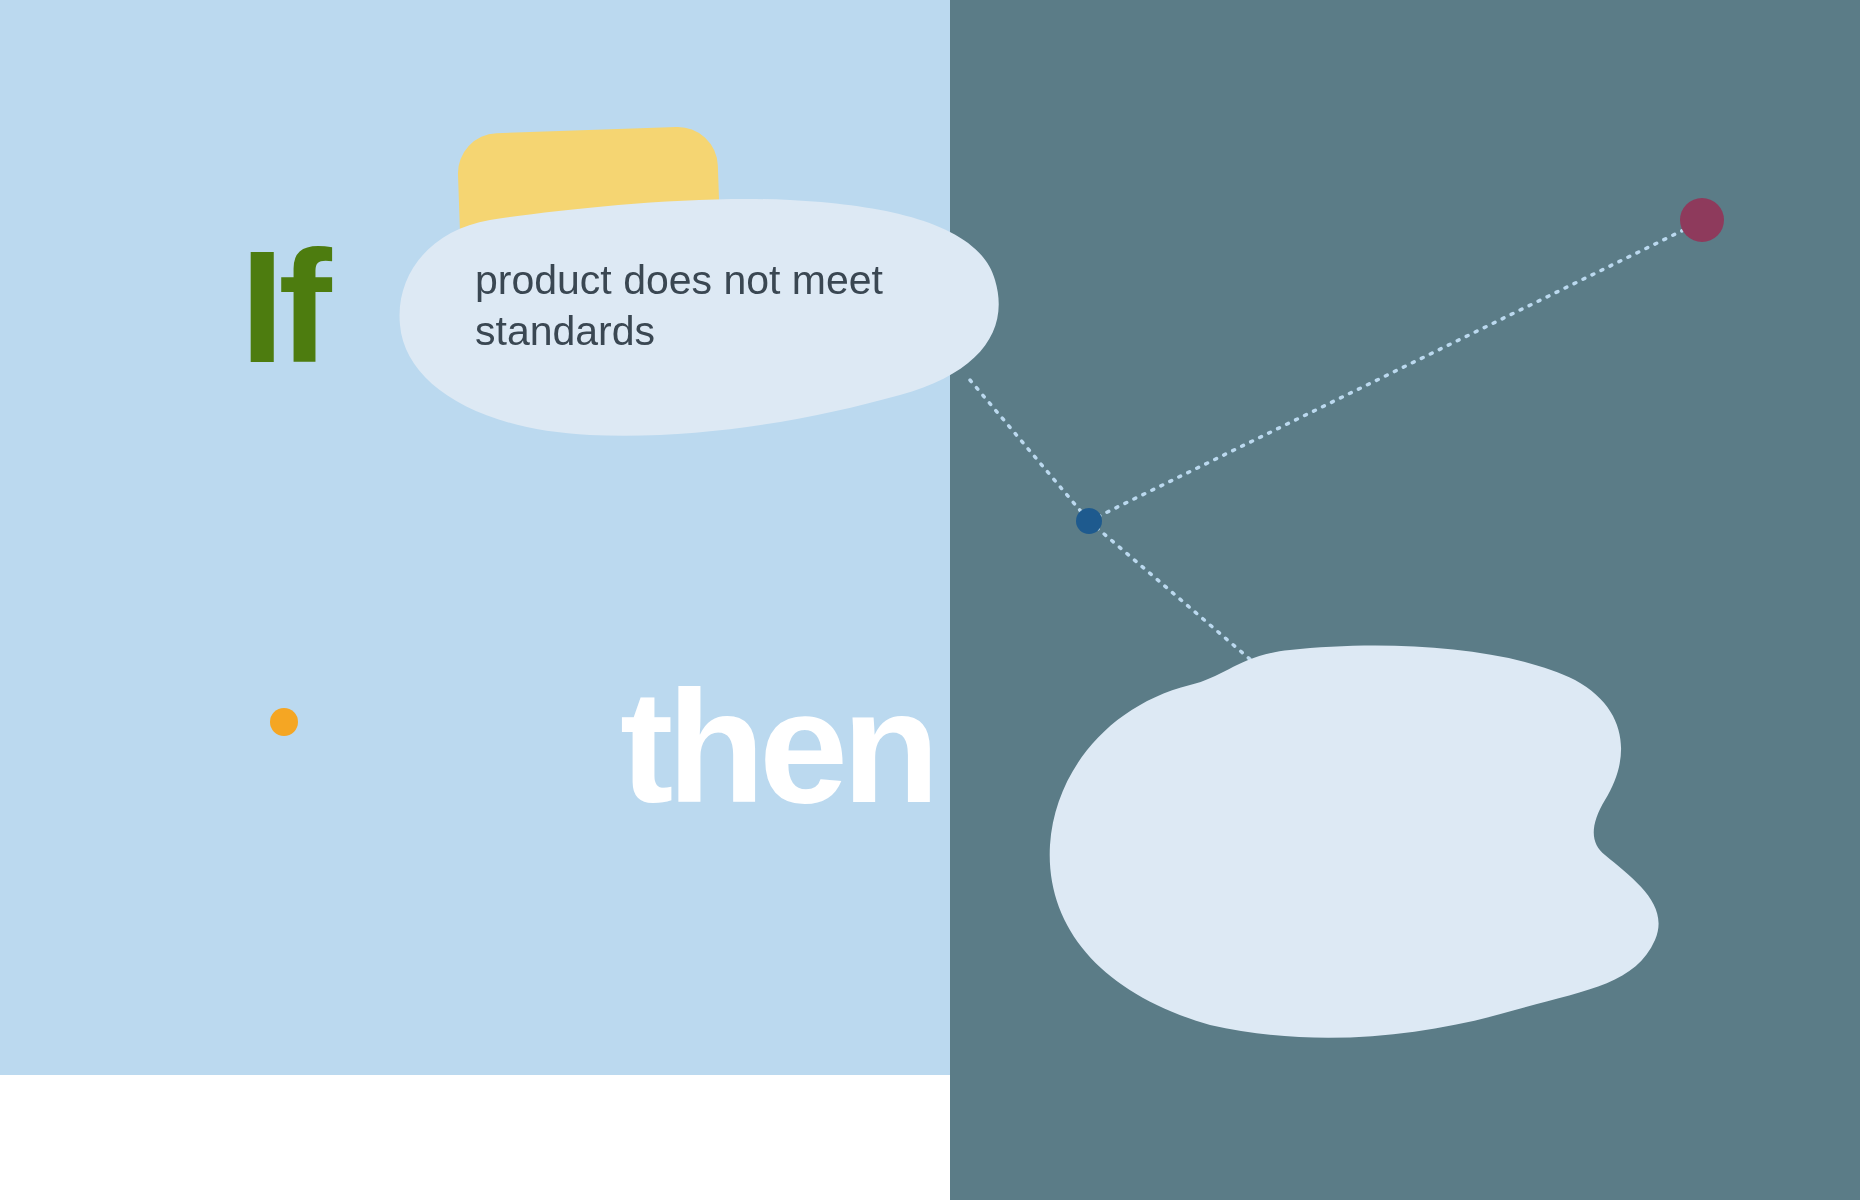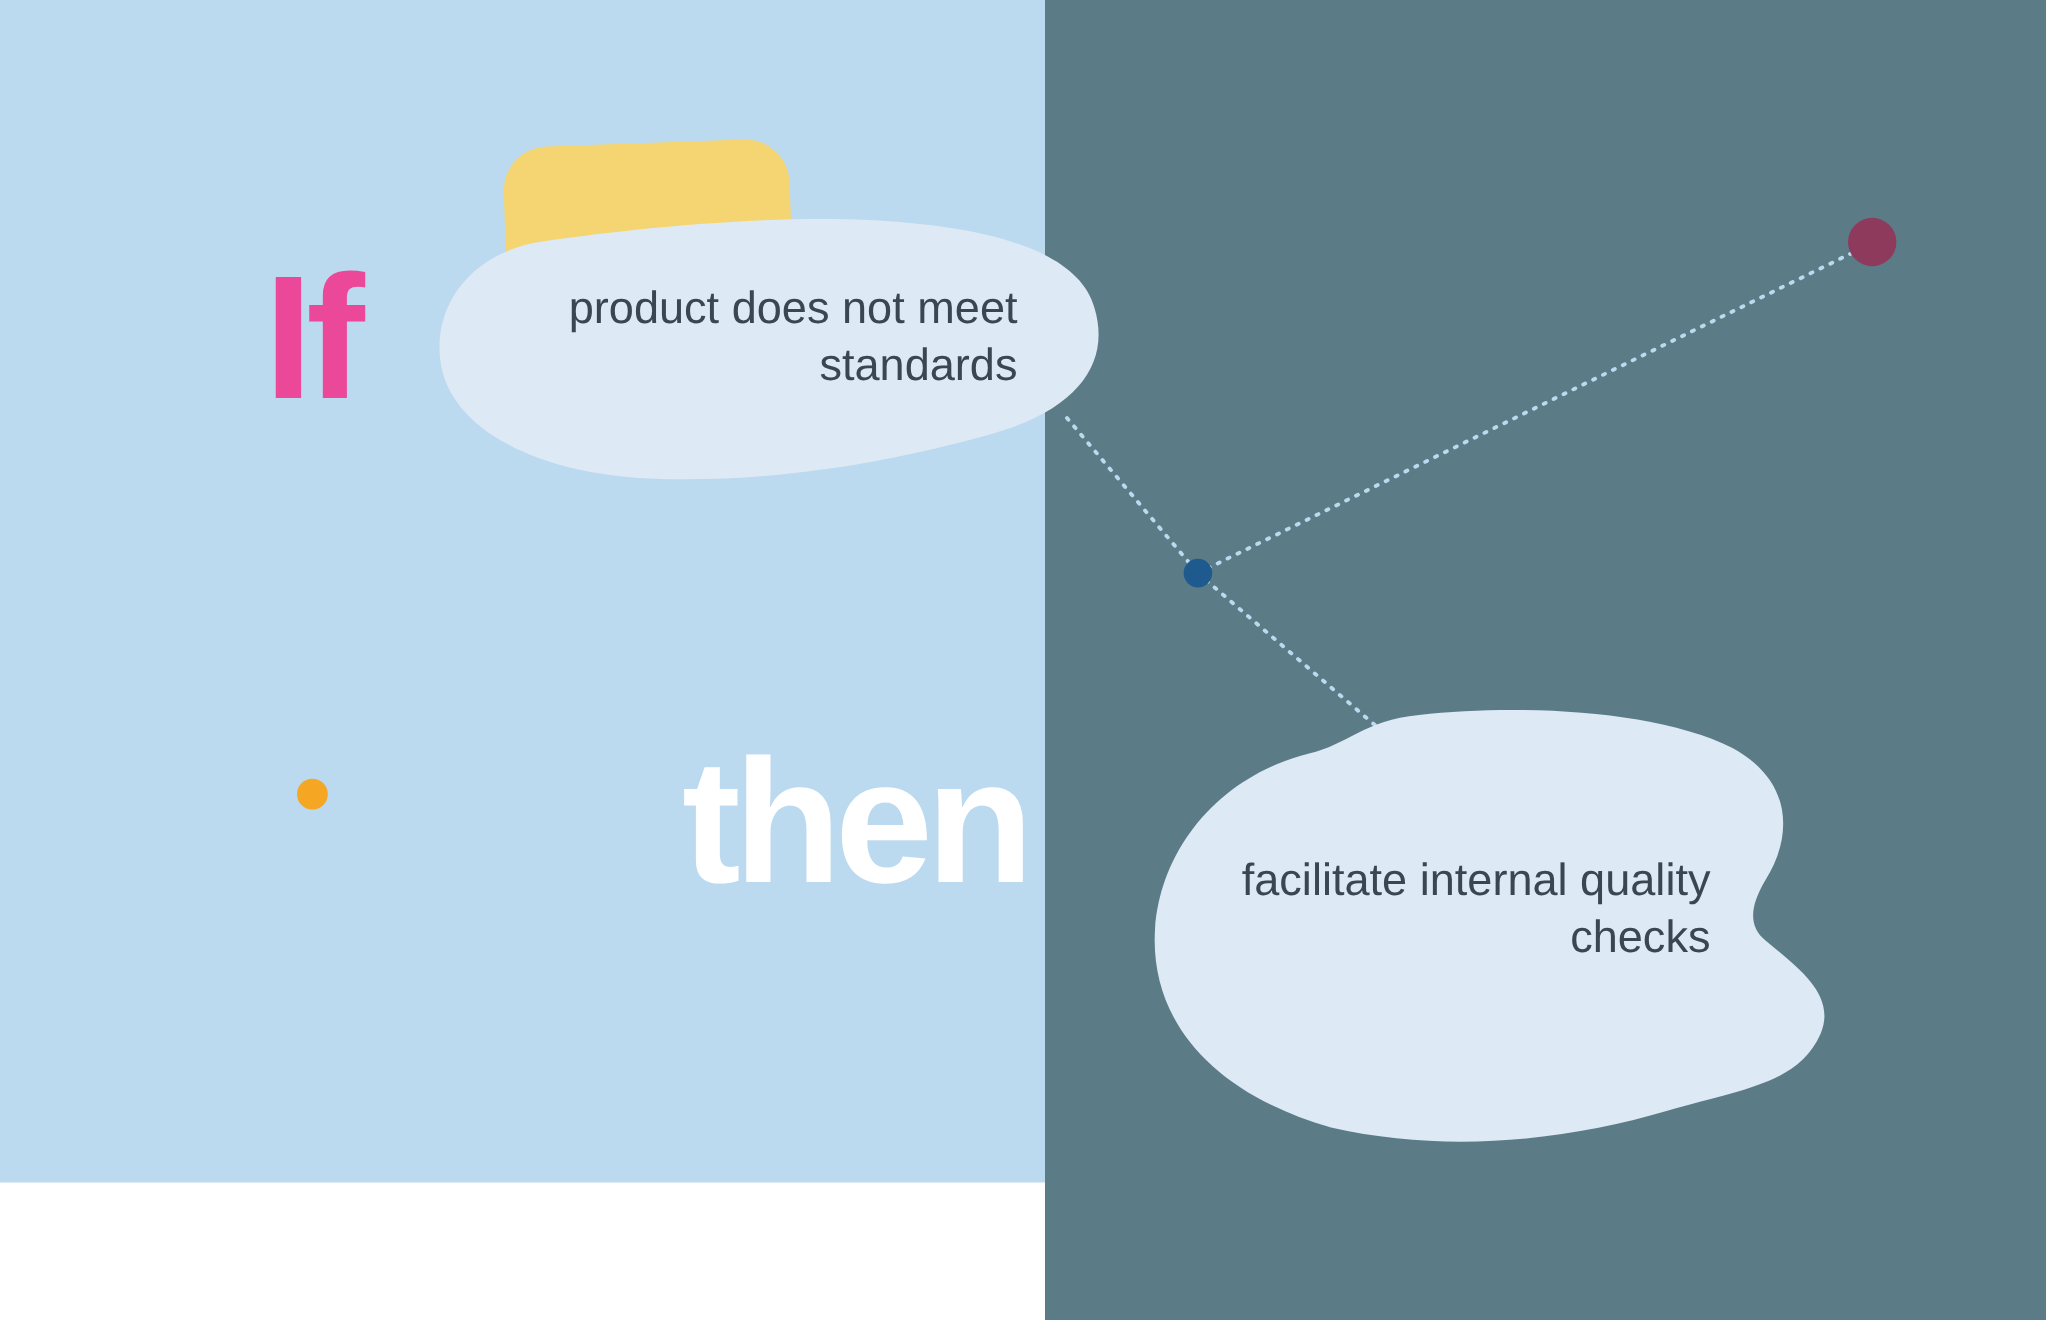--- a/index.html
+++ b/index.html
@@ -44,21 +44,21 @@
       background: #f5d572;
       border-radius: 40px 40px 0 0;
       transform: rotate(-2deg);
     }
     .if-label {
       position: absolute;
       left: 240px;
       top: 215px;
       font-size: 160px;
       font-weight: 700;
-      color: #ec4899;
+      color: #4d7c0f;
       letter-spacing: -6px;
     }
     .then-label {
       position: absolute;
       left: 620px;
       top: 655px;
       font-size: 160px;
       font-weight: 700;
       color: #ffffff;
       letter-spacing: -6px;
@@ -75,21 +75,21 @@
       left: 1030px;
       top: 630px;
       width: 640px;
       height: 420px;
     }
     .blob-text {
       position: absolute;
       font-size: 41px;
       font-weight: 400;
       color: #3a4752;
-      text-align: right;
+      text-align: left;
       line-height: 1.25;
     }
     .blob-text-if {
       left: 475px;
       top: 255px;
       width: 450px;
     }
     .blob-text-then {
       left: 1115px;
       top: 775px;
@@ -151,18 +151,17 @@
   <svg class="blob-if" viewBox="0 0 620 260">
     <path d="M 100 35 C 40 45, 5 90, 10 140 C 15 200, 90 245, 200 250 C 310 255, 420 235, 510 210 C 590 188, 620 145, 605 95 C 590 40, 500 20, 400 15 C 300 10, 165 25, 100 35 Z" fill="#dde9f4"></path>
   </svg>
   <div class="blob-text blob-text-if">product does not meet standards</div>
 
   <div class="then-label">then</div>
 
   <svg class="blob-then" viewBox="0 0 640 420">
     <path d="M 160 55 C 80 75, 25 140, 20 215 C 15 300, 75 365, 180 395 C 290 420, 400 405, 485 380 C 555 360, 605 355, 625 310 C 640 275, 605 250, 575 225 C 560 213, 560 195, 575 170 C 600 130, 600 80, 545 50 C 475 15, 350 10, 260 20 C 210 25, 195 47, 160 55 Z" fill="#dde9f4"></path>
   </svg>
-  <div class="blob-text blob-text-then">facilitate internal quality checks</div>
 
   <div class="orange-dot"></div>
   <div class="maroon-dot"></div>
   <div class="blue-dot"></div>
 </div>
 
 </body></html>

